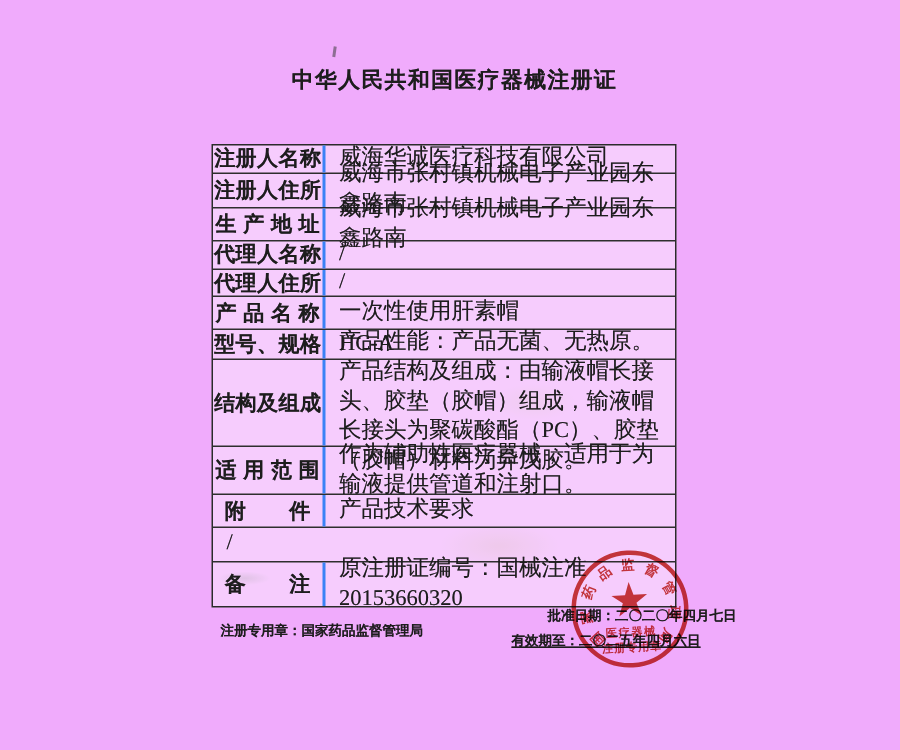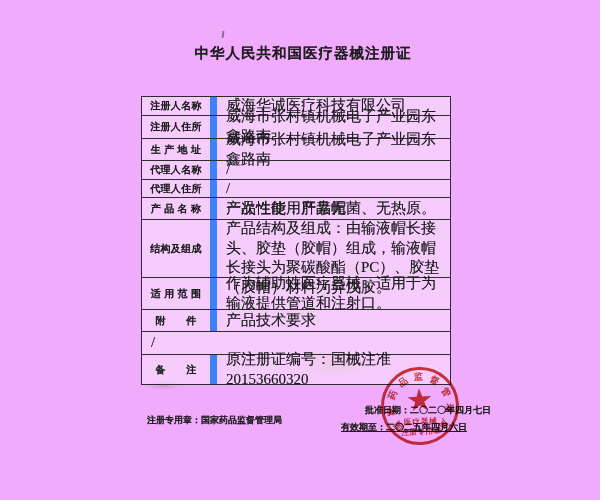--- a/index.html
+++ b/index.html
@@ -31,23 +31,23 @@
     text-shadow:0 0 .3px rgba(0,0,0,.5);
   }
   .table {
     position:absolute; left:141px; top:96px; width:310px;
     border:1.4px solid #2b2b2b; box-sizing:border-box;
     background:rgba(255,255,255,.4);
   }
   .row { display:flex; border-bottom:1px solid #2e2e2e; box-sizing:border-box; }
   .row:last-child { border-bottom:none; }
   .cell-label {
-    width:75px; flex:0 0 75px; border-right:7px solid #3b82f6; box-sizing:border-box;
+    width:75px; flex:0 0 75px; border-right:2px solid #3b82f6; box-sizing:border-box;
     display:flex; align-items:center; justify-content:center;
-    font-weight:bold; font-size:10px; letter-spacing:.3px;
+    font-weight:bold; font-size:14px; letter-spacing:.3px;
     font-family:"Liberation Sans", sans-serif;
     text-shadow:0 0 .3px rgba(0,0,0,.5);
   }
   .cell-value {
     flex:1; display:flex; align-items:center;
     padding:2px 6px 2px 9px; font-size:15px; line-height:1.32;
     text-shadow:0 0 .3px rgba(0,0,0,.45);
   }
   .footer-dept { position:absolute; left:147px; top:414px; font-size:9px; font-weight:bold;
     font-family:"Liberation Sans", sans-serif; text-shadow:0 0 .3px rgba(0,0,0,.5); }
@@ -115,20 +115,24 @@
       <div class="cell-value">/</div>
     </div>
     <div class="row" style="height:18px">
       <div class="cell-label">代理人住所</div>
       <div class="cell-value">/</div>
     </div>
     <div class="row" style="height:22px">
       <div class="cell-label">产 品 名 称</div>
       <div class="cell-value">一次性使用肝素帽</div>
     </div>
+    <div class="row" style="height:20px">
+      <div class="cell-label">型号、规格</div>
+      <div class="cell-value">HC-A</div>
+    </div>
     <div class="row" style="height:58px">
       <div class="cell-label">结构及组成</div>
       <div class="cell-value">产品性能：产品无菌、无热原。 产品结构及组成：由输液帽长接头、胶垫（胶帽）组成，输液帽长接头为聚碳酸酯（PC）、胶垫（胶帽）材料为异戊胶。</div>
     </div>
     <div class="row" style="height:32px">
       <div class="cell-label">适 用 范 围</div>
       <div class="cell-value">作为辅助性医疗器械，适用于为输液提供管道和注射口。</div>
     </div>
     <div class="row" style="height:22px">
       <div class="cell-label">附　　件</div>

